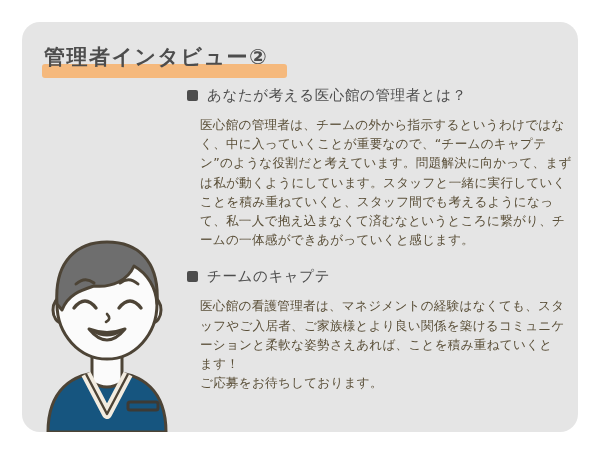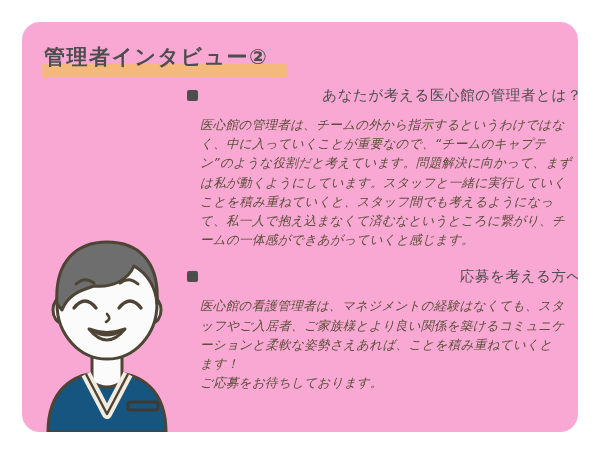--- a/index.html
+++ b/index.html
@@ -20,21 +20,21 @@
     height: 450px;
   }
 
   
   .card {
     position: absolute;
     left: 22px;
     top: 22px;
     width: 556px;
     height: 410px;
-    background: #f9a8d4;
+    background: #e5e5e5;
     border-radius: 18px;
     overflow: hidden;
   }
 
   
   .title-wrap {
     position: absolute;
     left: 20px;
     top: 20px;
     height: 36px;
@@ -74,40 +74,38 @@
   .heading {
     display: flex;
     align-items: center;
     gap: 9px;
     font-size: 14.5px;
     color: #4d4d4d;
     line-height: 22px;
     white-space: nowrap;
     letter-spacing: 0.6px;
     margin-bottom: 9px;
-    justify-content: space-between;
   }
   .bullet {
     width: 11px;
     height: 11px;
     background: #4d4d4d;
     border-radius: 2px;
     flex: none;
     display: inline-block;
   }
 
   .para {
     font-size: 12.6px;
     color: #5a4f38;
     line-height: 19.2px;
     letter-spacing: 0.25px;
     margin: 0 0 0 13px;
     white-space: pre-line;
     text-align: left;
-    font-style: italic;
   }
 
   
   .person {
     position: absolute;
     left: 20px;
     top: 210px;
     width: 130px;
     height: 200px;
   }
@@ -174,21 +172,21 @@
 ン”のような役割だと考えています。問題解決に向かって、まず
 は私が動くようにしています。スタッフと一緒に実行していく
 ことを積み重ねていくと、スタッフ間でも考えるようになっ
 て、私一人で抱え込まなくて済むなというところに繋がり、チ
 ームの一体感ができあがっていくと感じます。</p>
       </div>
 
       <div class="section">
         <div class="heading">
           <span class="bullet"></span>
-          <span>応募を考える方へ</span>
+          <span>チームのキャプテ</span>
         </div>
         <p class="para">医心館の看護管理者は、マネジメントの経験はなくても、スタ
 ッフやご入居者、ご家族様とより良い関係を築けるコミュニケ
 ーションと柔軟な姿勢さえあれば、ことを積み重ねていくと
 ます！
 ご応募をお待ちしております。</p>
       </div>
 
     </div>
   </div>

